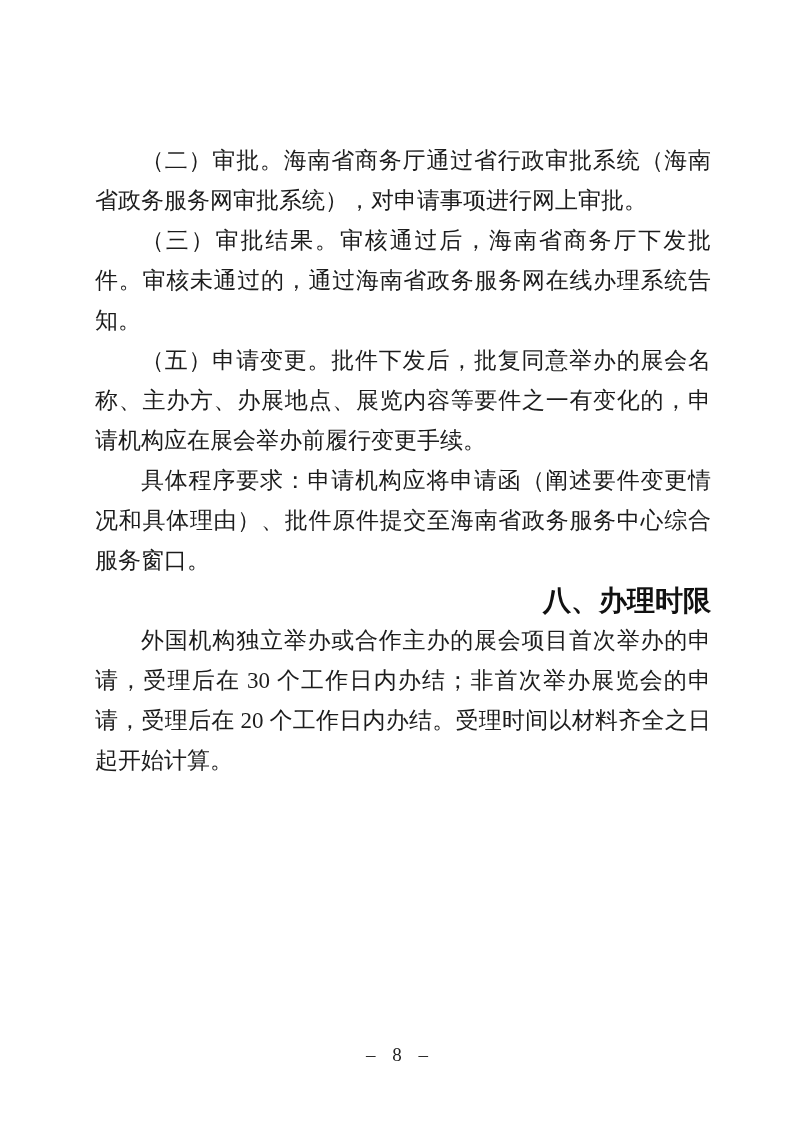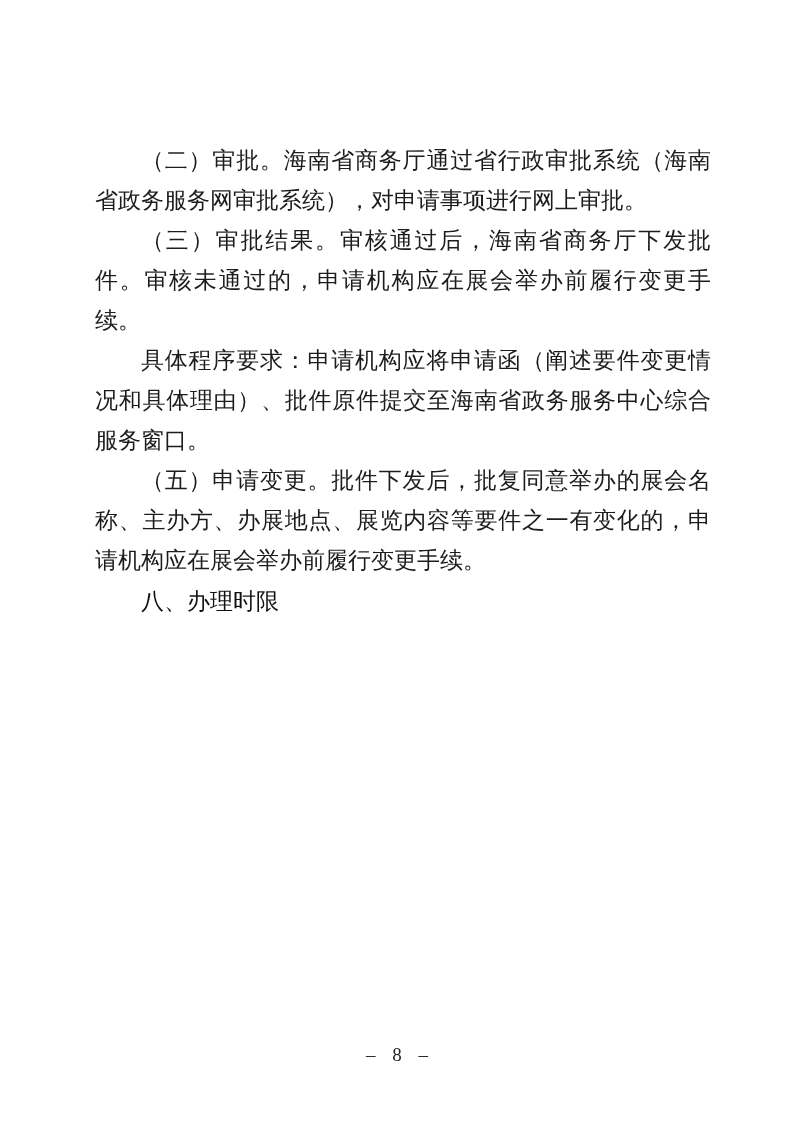--- a/index.html
+++ b/index.html
@@ -31,25 +31,26 @@
   }
   .body-para {
     margin: 0;
     text-align: justify;
     text-indent: 2em;
     word-break: break-all;
   }
   .section-heading {
     margin: 0;
     font-family: "Liberation Sans", "DejaVu Sans", sans-serif;
-    font-weight: 400;
-    font-size: 23px;
+    font-weight: 700;
+    font-size: 28px;
     line-height: 40px;
     text-indent: 2em;
     color: #111111;
+    text-align: right;
   }
   .page-footer {
     position: absolute;
     left: 0;
     top: 1044px;
     width: 100%;
     text-align: center;
   }
   .page-number {
     font-family: "Liberation Serif", "DejaVu Serif", serif;
@@ -57,22 +58,23 @@
     letter-spacing: 6px;
     color: #222222;
   }
 </style>
 </head>
 <body>
 
 <div class="page">
   <main class="content">
     <p class="body-para">（二）审批。海南省商务厅通过省行政审批系统（海南省政务服务网审批系统），对申请事项进行网上审批。</p>
-    <p class="body-para">（三）审批结果。审核通过后，海南省商务厅下发批件。审核未通过的，申请机构应在展会举办前履行变更手续。</p>
+    <p class="body-para">（三）审批结果。审核通过后，海南省商务厅下发批件。审核未通过的，通过海南省政务服务网在线办理系统告知。</p>
+    <p class="body-para">（五）申请变更。批件下发后，批复同意举办的展会名称、主办方、办展地点、展览内容等要件之一有变化的，申请机构应在展会举办前履行变更手续。</p>
     <p class="body-para">具体程序要求：申请机构应将申请函（阐述要件变更情况和具体理由）、批件原件提交至海南省政务服务中心综合服务窗口。</p>
-    <p class="body-para">（五）申请变更。批件下发后，批复同意举办的展会名称、主办方、办展地点、展览内容等要件之一有变化的，申请机构应在展会举办前履行变更手续。</p>
     <h2 class="section-heading">八、办理时限</h2>
+    <p class="body-para">外国机构独立举办或合作主办的展会项目首次举办的申请，受理后在 30 个工作日内办结；非首次举办展览会的申请，受理后在 20 个工作日内办结。受理时间以材料齐全之日起开始计算。</p>
   </main>
 
   <footer class="page-footer">
     <span class="page-number">– 8 –</span>
   </footer>
 </div>
 
 </body></html>

